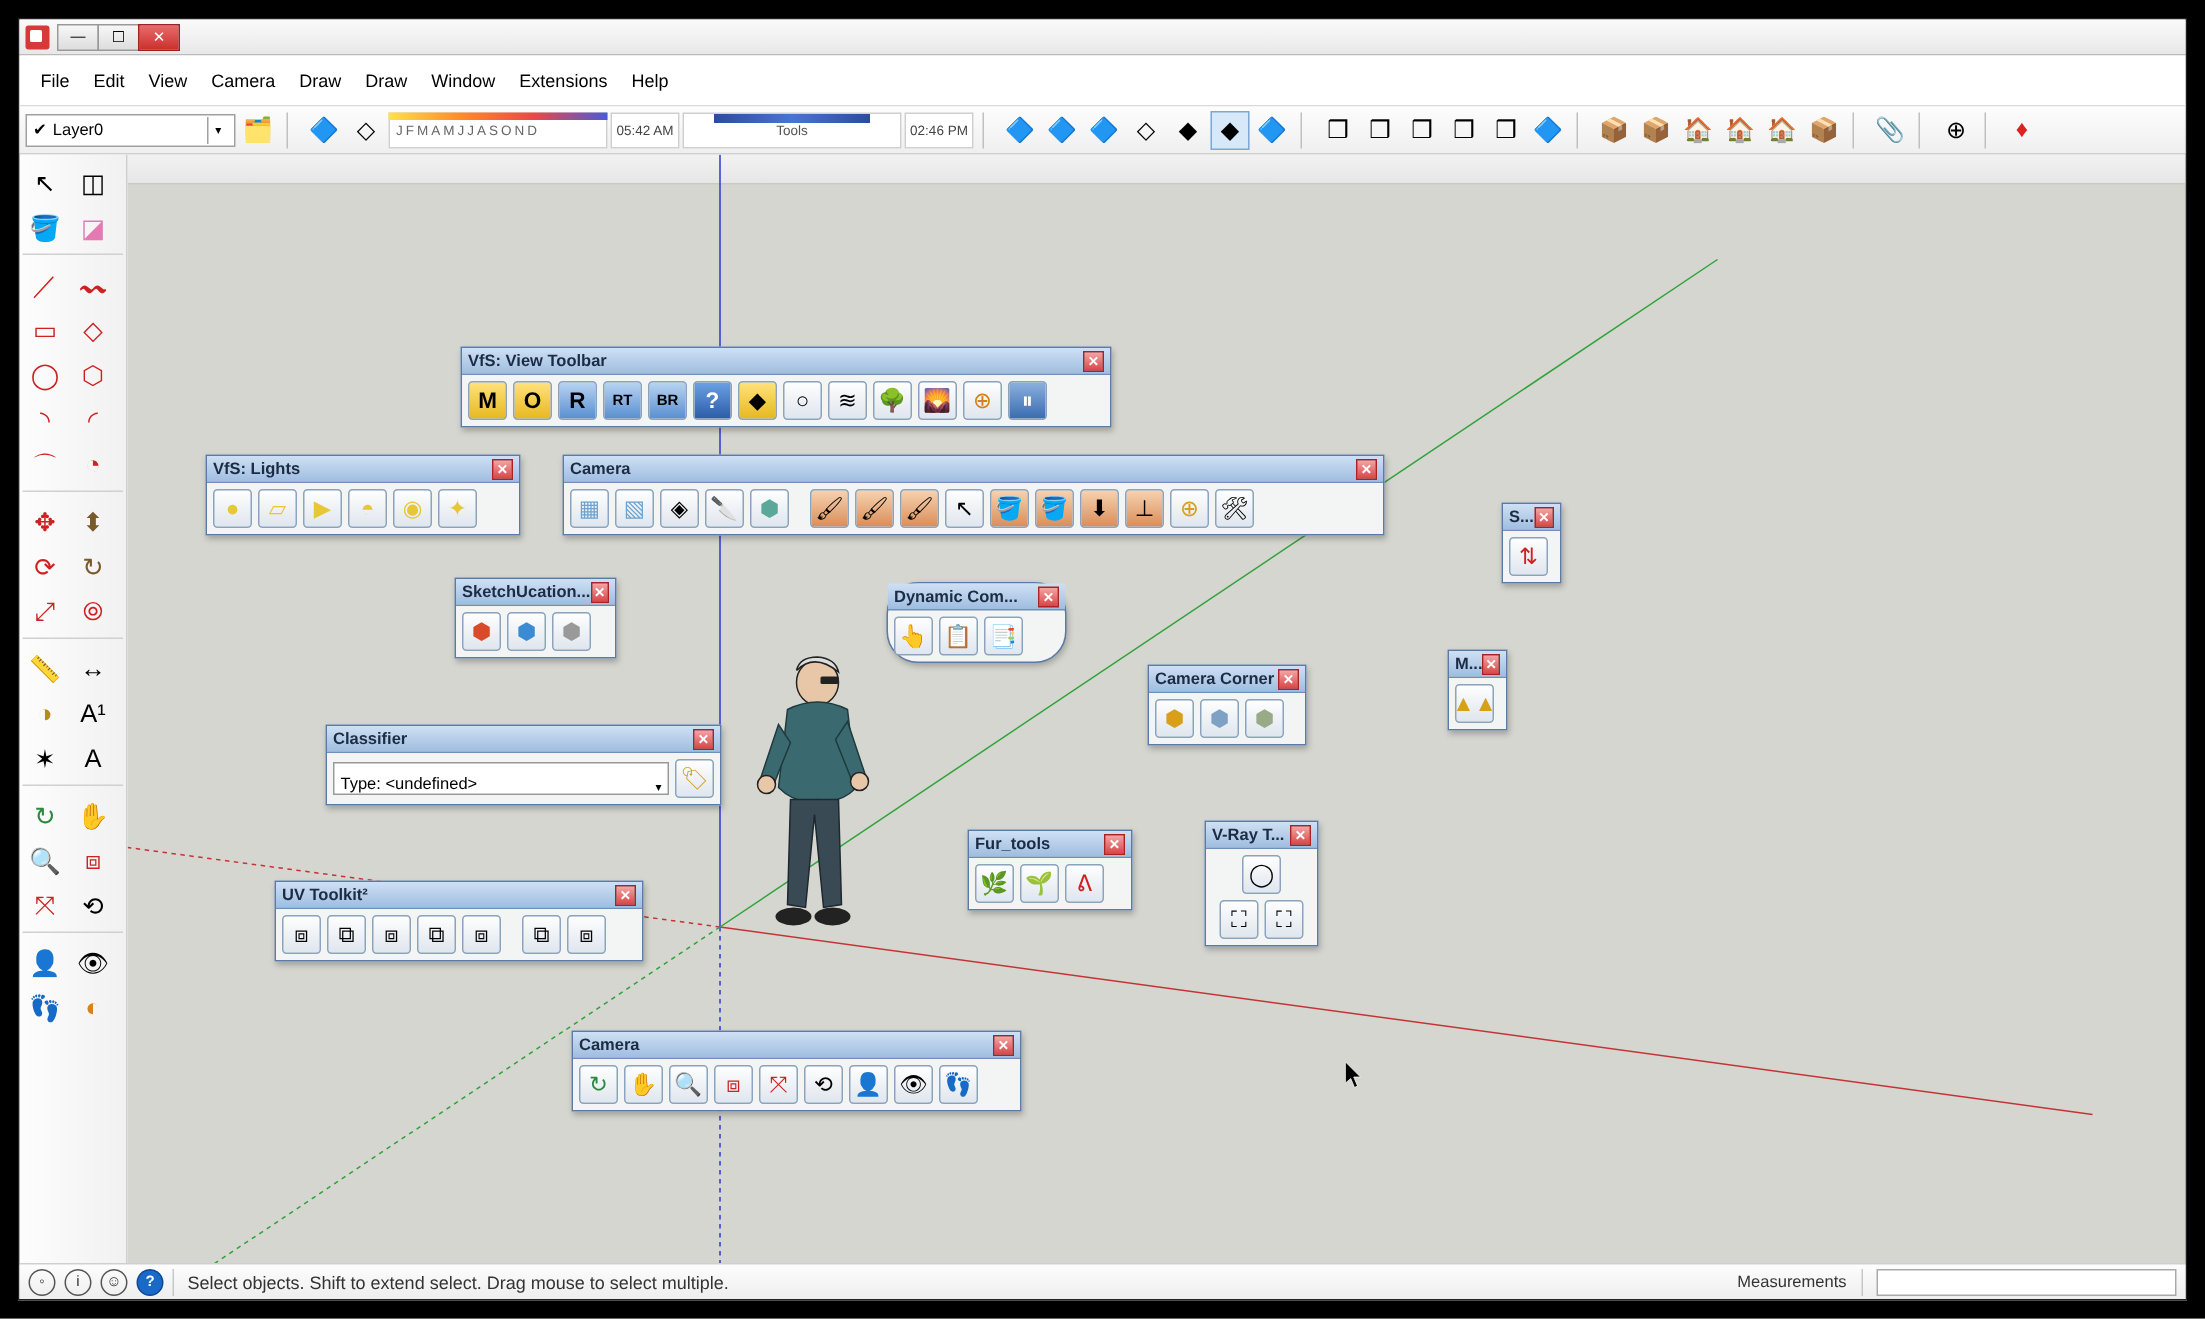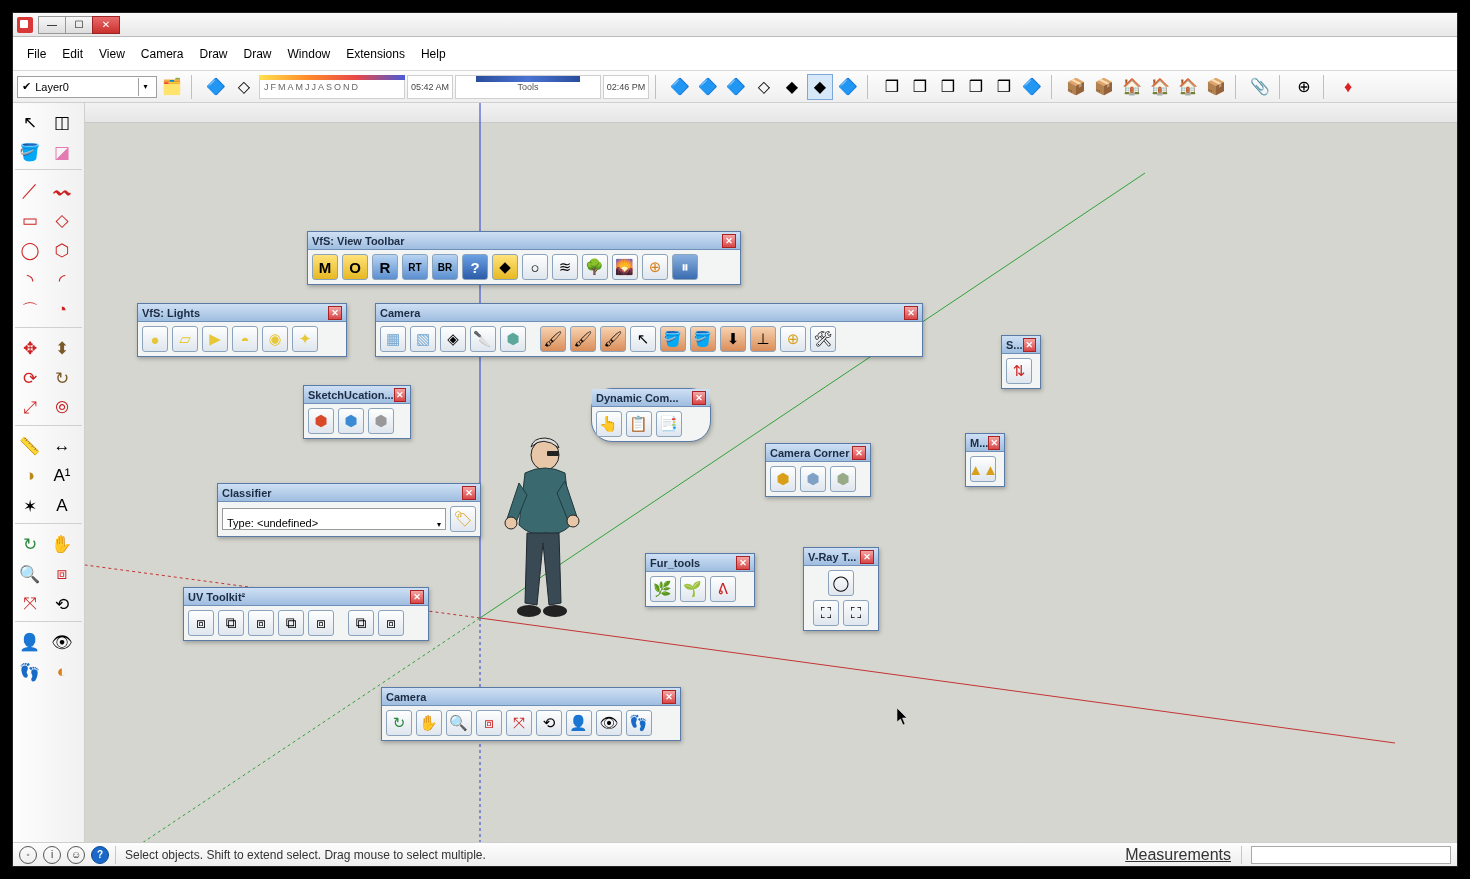--- a/index.html
+++ b/index.html
@@ -38,21 +38,21 @@
 svg.axes { position: absolute; top: 0; left: 0; width: 100%; height: 100%; }
 .floating { position: absolute; }
 .panel { border: 1px solid #5a7aa7; background: #f3f4f4; box-shadow: 1px 2px 4px rgba(0,0,0,.25); }
 .panel-header { height: 18px; background: linear-gradient(#cfe0f4,#9fbde0); border-bottom: 1px solid #6f8fb8; display: flex; align-items: center; font-size: 11px; font-weight: bold; color: #1c2c44; padding: 0 4px; }
 .panel-header .x { margin-left: auto; width: 14px; height: 14px; background: linear-gradient(#f3a5a5,#d94545); color: #fff; font-size: 9px; display: flex; align-items: center; justify-content: center; border: 1px solid #a22; cursor: default; }
 .panel-body { padding: 4px; display: flex; gap: 4px; flex-wrap: wrap; align-items: center; }
 .pbtn { width: 26px; height: 26px; border: 1px solid #8ca3bd; background: linear-gradient(#fefefe,#dfe6ee); border-radius: 3px; display: flex; align-items: center; justify-content: center; font-size: 15px; cursor: default; }
 .status-bar { height: 24px; background: linear-gradient(#fdfdfd,#eee); border-top: 1px solid #cfcfcf; display: flex; align-items: center; font-size: 12px; color: #333; padding: 0 6px; gap: 6px; }
 .status-bar .circ { width: 18px; height: 18px; border: 1.5px solid #555; border-radius: 50%; display: flex; align-items: center; justify-content: center; font-size: 10px; }
 .status-bar .help { background: #1a68c7; color: #fff; border-color: #0d4a96; font-weight: bold; }
-.status-bar .mlabel { margin-left: auto; font-size: 16px; color: #333; padding-right: 4px; text-decoration: underline; }
+.status-bar .mlabel { margin-left: auto; font-size: 11px; color: #333; padding-right: 4px; }
 .status-bar .mbox { width: 200px; height: 18px; border: 1px solid #a9a9a9; background: #fff; }
 .status-sep { width:4px; height:18px; border-left:1px solid #c7c7c7; }
 .classifier-input { display:flex; align-items:flex-end; border:1px solid #9a9a9a; background:#fff; height:22px; font-size:11px; padding:0 4px; flex:1; }
 .classifier-input .dd{margin-left:auto;font-size:8px;}
 .cursor-arrow { position: absolute; width: 12px; height: 18px; }
 .cursor-arrow svg { width: 100%; height: 100%; }
 .figure { position:absolute; }
 </style>
 </head>
 <body>

